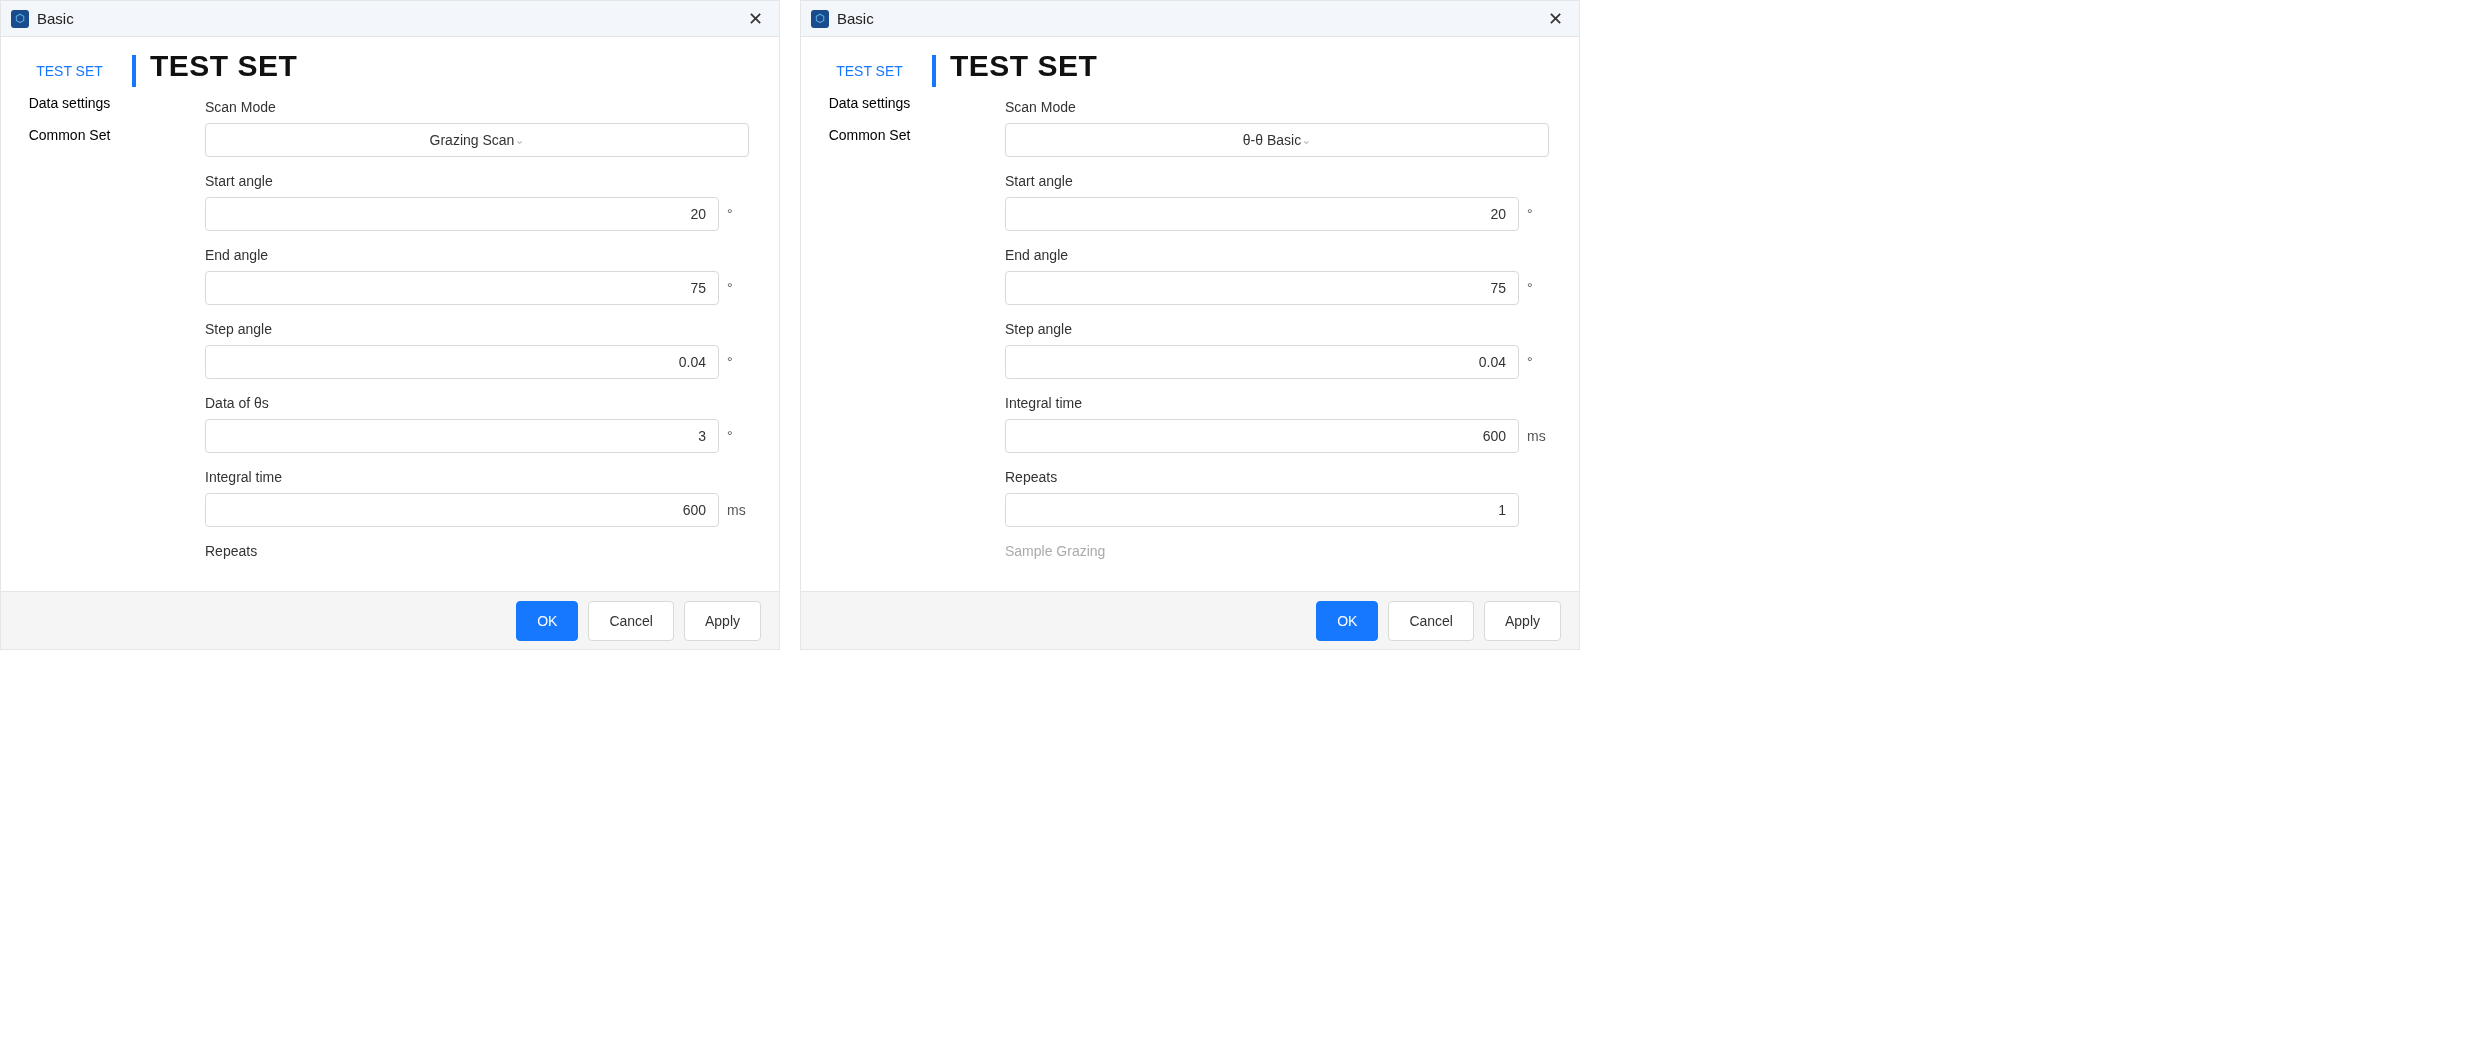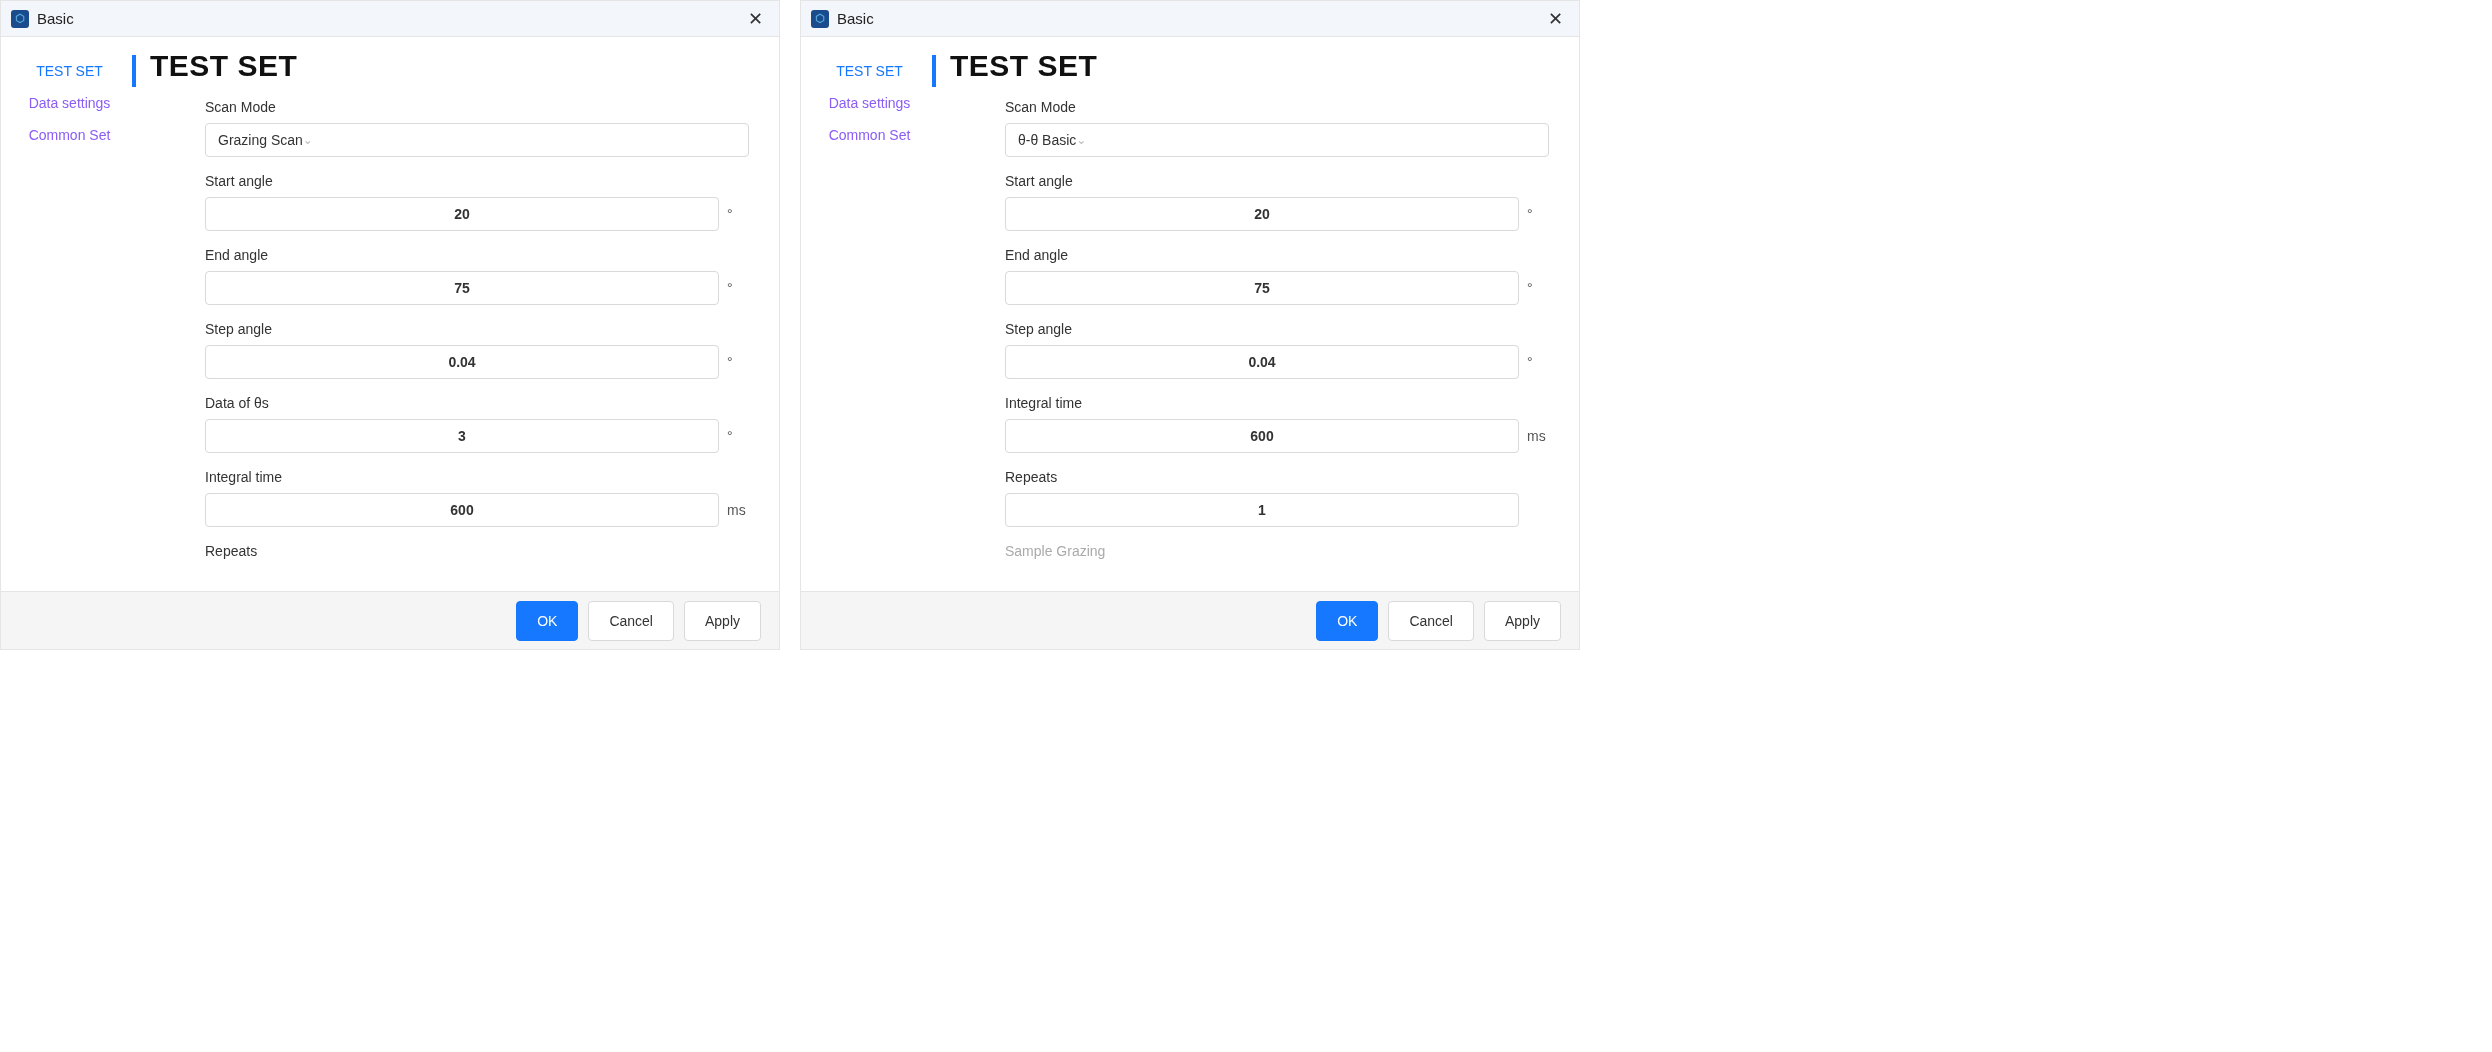--- a/index.html
+++ b/index.html
@@ -15,39 +15,39 @@
   .titlebar-left { display: flex; align-items: center; gap: 8px; }
   .app-icon {
     width: 18px; height: 18px; background: #1a4b8c; border-radius: 3px;
     display: flex; align-items: center; justify-content: center; color: #5ad; font-size: 11px; font-weight: bold;
   }
   .title-text { font-size: 15px; color: #222; }
   .close-x { font-size: 18px; color: #333; cursor: pointer; padding: 2px 6px; line-height: 1; }
   .body { flex: 1; display: flex; overflow: hidden; }
   .sidebar { width: 135px; padding: 18px 0 0 0; }
   .side-item {
-    padding: 8px 12px 8px 18px; font-size: 14px; color: #8b5cf6; cursor: pointer; text-align: center;
+    padding: 8px 12px 8px 18px; font-size: 14px; color: #000000; cursor: pointer; text-align: center;
     border-right: 4px solid transparent;
   }
   .side-item.active { color: #1677ff; border-right: 4px solid #1677ff; }
   .main { flex: 1; padding: 12px 30px 10px 14px; overflow-y: auto; }
   .page-title { font-size: 30px; font-weight: 700; color: #111; margin-bottom: 16px; letter-spacing: 0.5px;}
   .form-body { padding-left: 55px; }
   .field { margin-bottom: 16px; }
   .flabel { font-size: 14px; color: #333; margin-bottom: 8px; display: block; }
   .flabel.muted { color: #aaa; }
   .control-row { display: flex; align-items: center; gap: 8px; }
   .text-input, .select {
     flex: 1; height: 34px; border: 1px solid #d9d9d9; border-radius: 4px;
     padding: 0 12px; font-size: 14px; color: #333; background: #fff;
     display: flex; align-items: center; justify-content: space-between;
   }
-  .text-input { text-align: center; font-weight: bold; }
+  .text-input { text-align: right; }
   input.text-input { outline: none; }
-  .select { cursor: pointer; justify-content: flex-start; }
+  .select { cursor: pointer; justify-content: center; }
   .select-val { color: #333; }
   .chev { color: #bbb; font-size: 12px; }
   .unit { font-size: 14px; color: #555; width: 22px; }
   .footer {
     height: 58px; background: #f5f5f5; border-top: 1px solid #e5e5e5;
     display: flex; align-items: center; justify-content: flex-end; padding: 0 18px; gap: 10px;
   }
   .btn {
     height: 40px; padding: 0 20px; border-radius: 4px; font-size: 14px; cursor: pointer;
     border: 1px solid #d9d9d9; background: #fff; color: #333;

